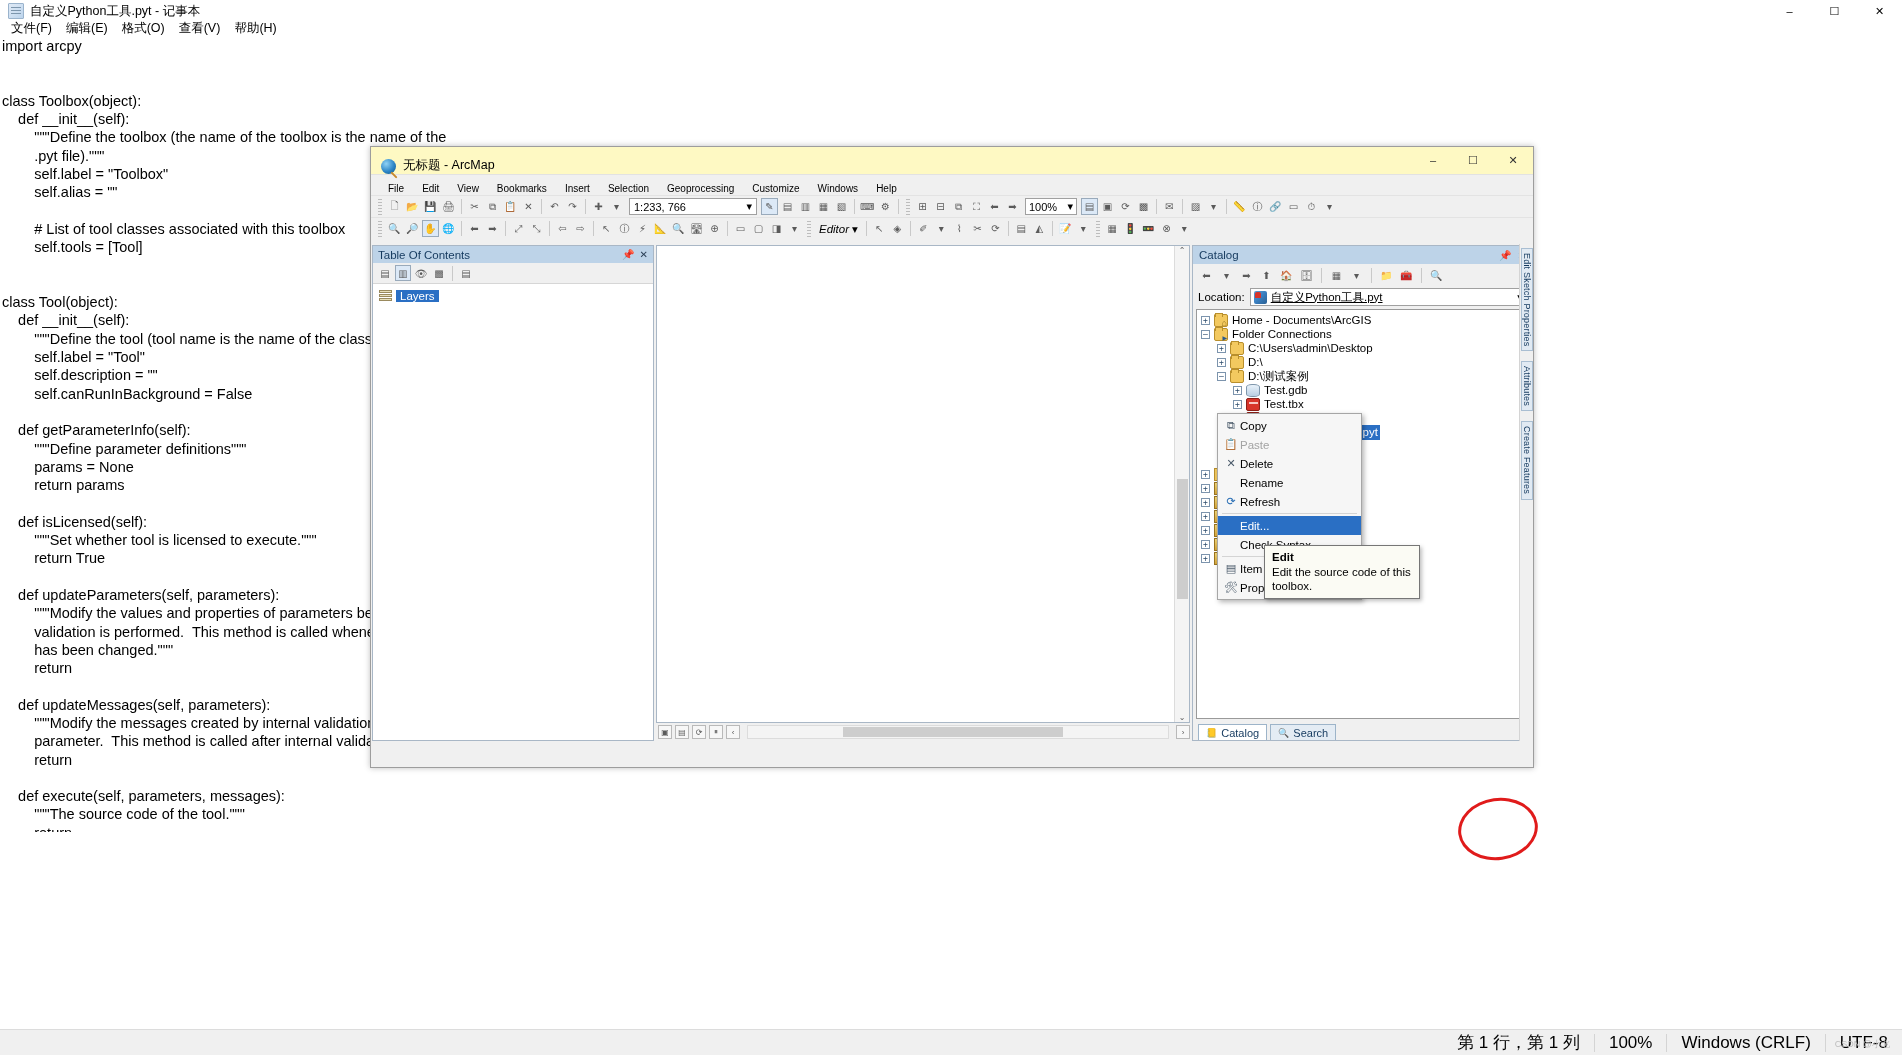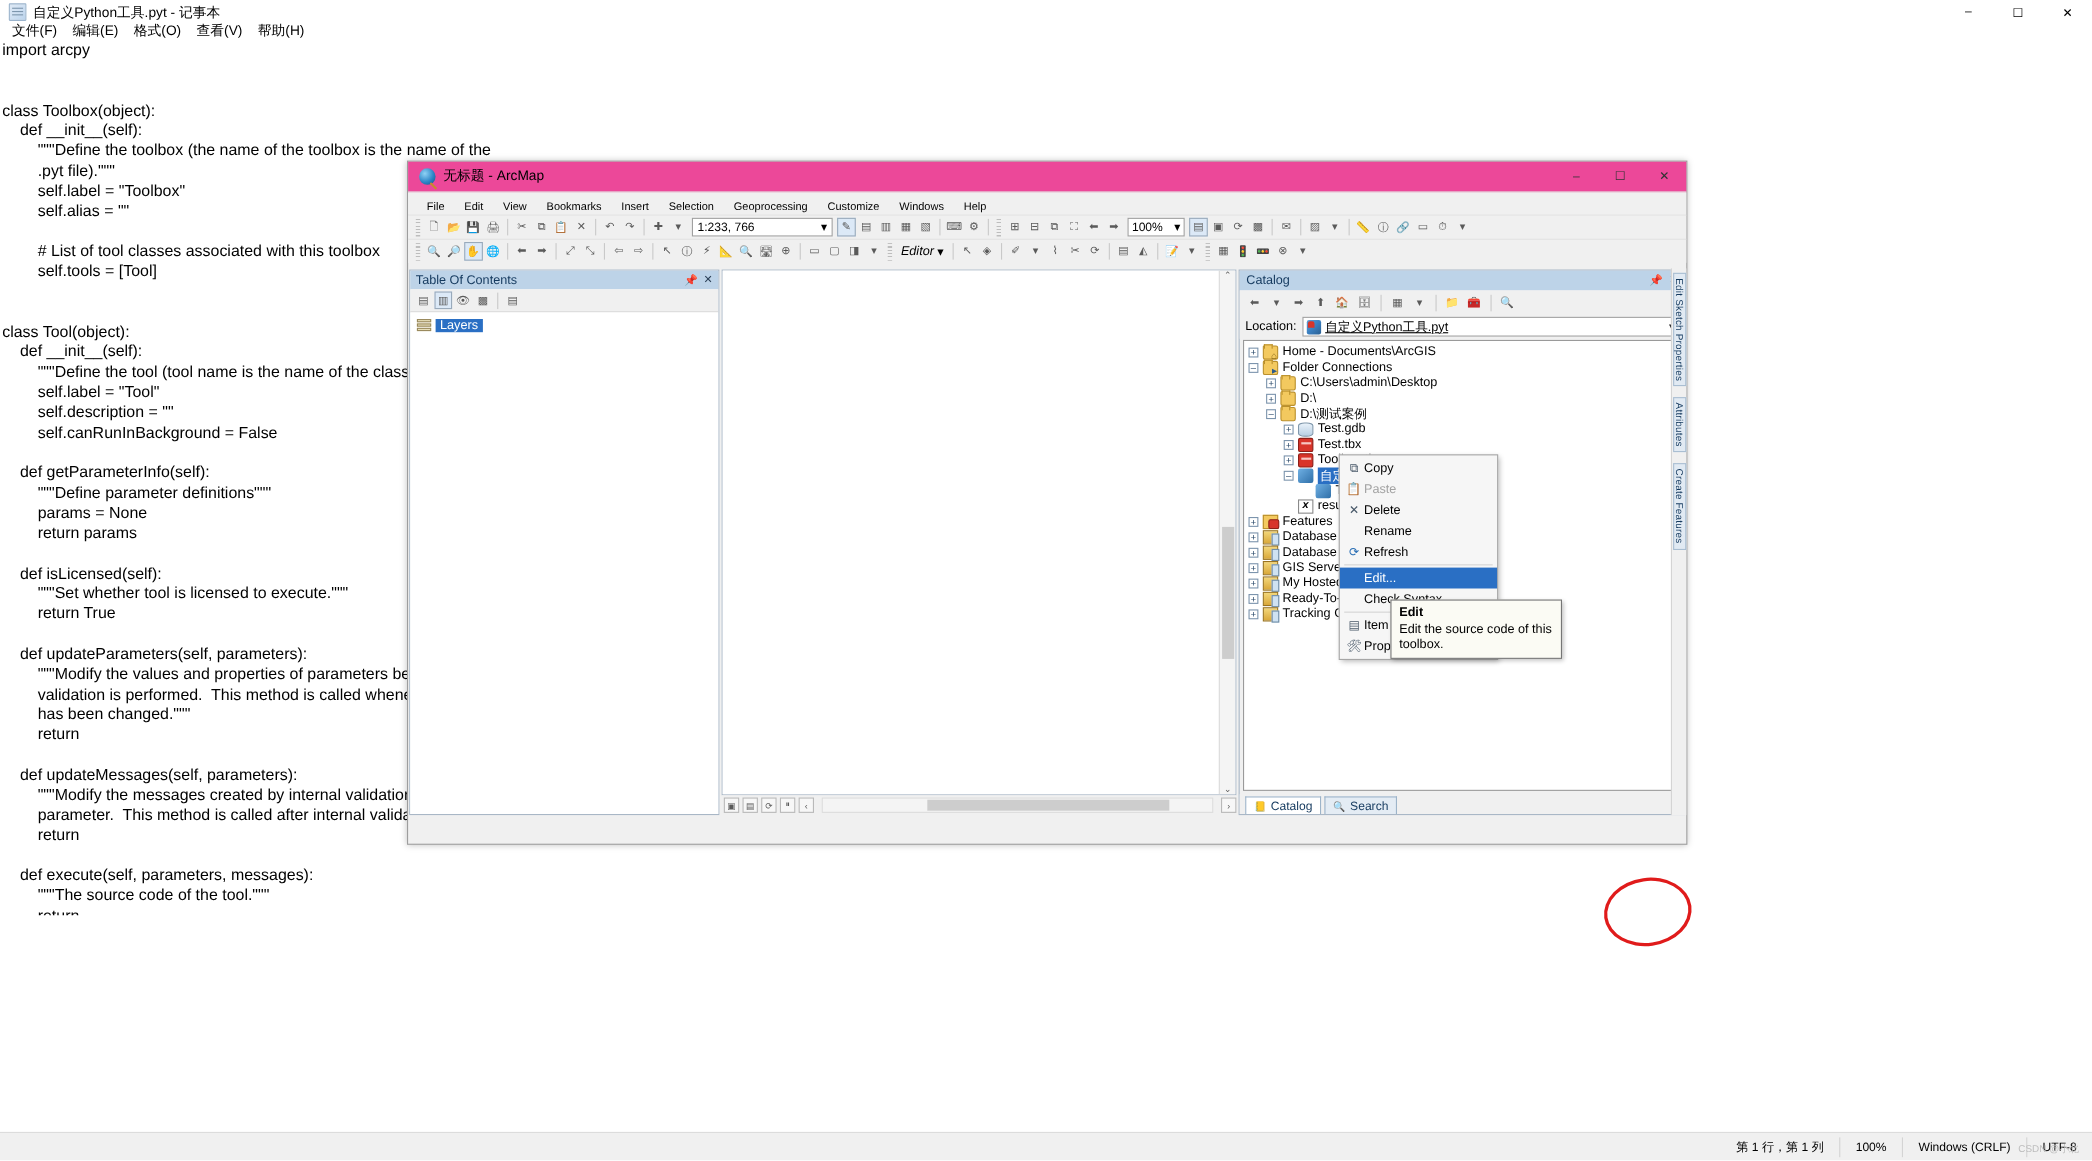--- a/index.html
+++ b/index.html
@@ -41,33 +41,33 @@
     position:absolute; left:0; top:37px; width:1902px; height:795px;
     background:#ffffff; overflow:hidden;
     font-family:"Liberation Sans","DejaVu Sans",sans-serif;
     font-size:14.5px; line-height:18.3px; color:#000;
     white-space:pre; padding-left:2px;
   }
   .np-statusbar {
     position:absolute; left:0; bottom:0; width:1902px; height:26px;
     background:#f0f0f0; border-top:1px solid #dcdcdc;
     display:flex; align-items:center; justify-content:flex-end;
-    font-size:11px; color:#000;
+    font-size:17px; color:#000;
   }
   .np-statusbar .cell { padding:0 14px; border-left:1px solid #d4d4d4; height:18px; display:flex; align-items:center; }
   .np-statusbar .cell:first-child { border-left:none; }
 
   
   .am {
     position:absolute; left:370px; top:146px; width:1164px; height:622px;
     background:#f0f0f0; border:1px solid #9d9d9d;
     box-shadow:0 0 6px rgba(0,0,0,.25);
   }
   .am-titlebar {
-    height:28px; background:#ec4899; display:flex; align-items:center;
+    height:28px; background:#fef9c3; display:flex; align-items:flex-end;
     border-bottom:1px solid #e2e2e2;
   }
   .am-title-icon {
     width:15px; height:15px; margin-left:10px; margin-right:7px; border-radius:50%;
     background:radial-gradient(circle at 35% 32%, #8fd2f5 0%, #2d86c7 55%, #0d4f84 100%);
     position:relative; flex:none;
   }
   .am-title-icon:after{
     content:""; position:absolute; right:-2px; bottom:-2px; width:8px; height:2px;
     background:#c88a2c; transform:rotate(45deg); border-radius:1px;
@@ -144,21 +144,21 @@
     font-size:8px; color:#5a5a5a;
   }
   .map-vscroll .thumb { width:11px; flex:0 0 120px; background:#cdcdcd; margin-top:110px; }
   .map-bottom { height:18px; display:flex; align-items:center; gap:3px; background:#f0f0f0; padding-left:2px; }
   .map-bottom .tb-btn { width:14px; height:14px; font-size:8px; border:1px solid #b9b9b9; background:#f7f7f7; }
   .map-hscroll { flex:1; height:14px; background:#f4f4f4; border:1px solid #dcdcdc; margin:0 4px; position:relative; }
   .map-hscroll .hthumb { position:absolute; left:95px; top:1px; height:10px; width:220px; background:#cdcdcd; }
 
   
   .catalog {
-    width:406px; background:#f0f0f0; border:1px solid #a9b7c6; margin:1px 1px 0 2px;
+    width:340px; background:#f0f0f0; border:1px solid #a9b7c6; margin:1px 1px 0 2px;
     display:flex; flex-direction:column; position:relative;
   }
   .cat-header {
     height:18px; background:#bdd3e8; display:flex; align-items:center;
     font-size:11.5px; color:#14395e; padding-left:6px;
   }
   .cat-header .ctrl { margin-left:auto; display:flex; gap:6px; padding-right:5px; font-size:10px; color:#2a3f56; }
   .cat-tools { height:22px; display:flex; align-items:center; padding-left:5px; gap:3px; background:#f0f0f0; }
   .cat-loc { height:22px; display:flex; align-items:center; padding-left:5px; gap:5px; background:#f0f0f0; }
   .cat-loc-label { font-size:11.5px; color:#000; }

